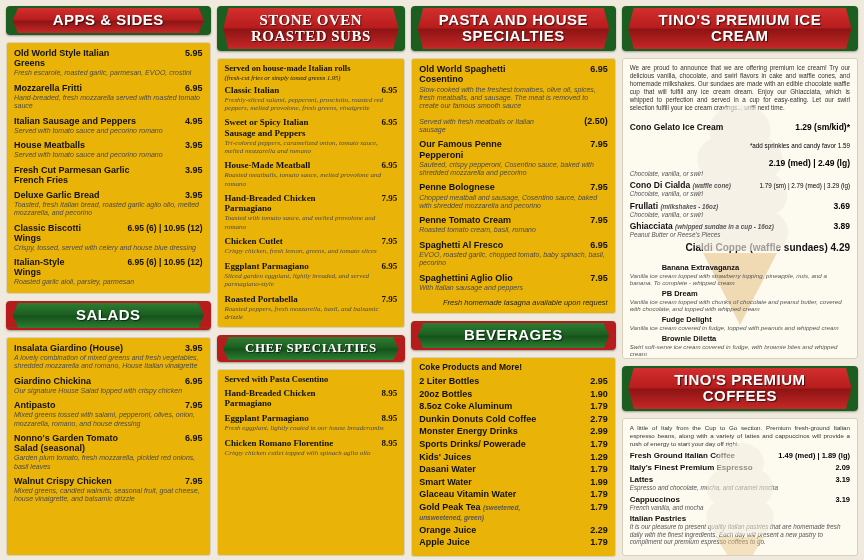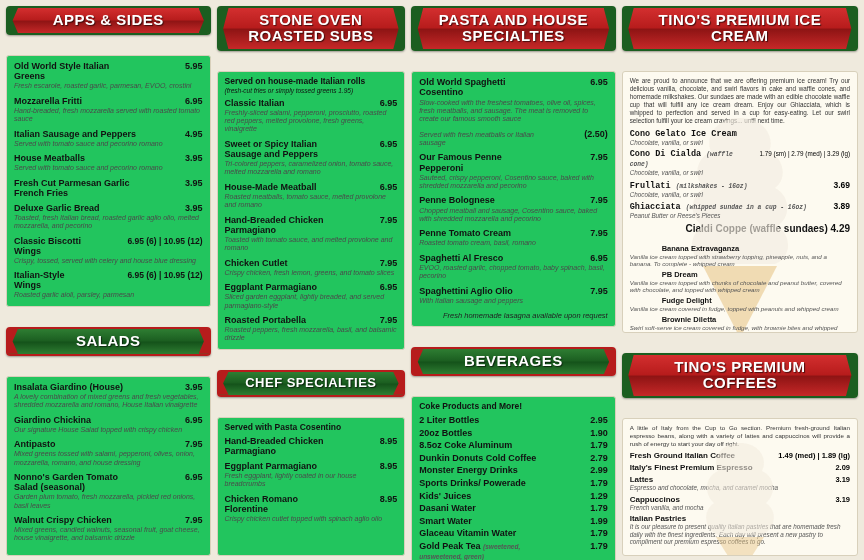--- a/index.html
+++ b/index.html
@@ -9,23 +9,23 @@
     font-family: "Liberation Sans", sans-serif;
     overflow: hidden;
   }
   .menu {
     width: 864px; height: 560px;
     padding: 6px 6px 4px 6px;
     display: flex;
     gap: 6px;
     background: #efeadd;
   }
-  .col { display: flex; flex-direction: column; gap: 20px; }
+  .col { display: flex; flex-direction: column; gap: 7px; }
   .col1 { width: 206px; }
-  .col2 { width: 190px; }
+  .col2 { width: 190px; font-family: Liberation Serif, serif; }
   .col3 { width: 206px; }
   .col4 { width: 238px; position: relative; }
 
   
   .banner {
     position: relative;
     background: linear-gradient(to bottom, #d32f2f 0%, #b71c1c 48%, #8e1414 52%, #c62828 100%);
     border: 2px solid #1b5e20;
     border-radius: 4px;
     text-align: center;
@@ -50,21 +50,21 @@
     line-height: 1.08;
   }
   .banner.small h2 { font-size: 13px; }
   .banner.green {
     background: linear-gradient(to bottom, #2e7d32 0%, #1b5e20 48%, #14521a 52%, #2e7d32 100%);
     border-color: #b71c1c;
   }
   .banner.green::before, .banner.green::after { background: #b71c1c; }
 
   .panel {
-    background: #22c55e;
+    background: #eab308;
     border: 1px solid #d8d0bb;
     border-radius: 3px;
     padding: 5px 7px 6px 7px;
     flex: 0 0 auto;
   }
   .panel.fill { flex: 1 1 auto; }
 
   .item { margin-bottom: 5px; }
   .item:last-child { margin-bottom: 0; }
   .row {
@@ -90,21 +90,21 @@
   .icecol {
     background: #fdfaf0;
     border: 1px solid #d8d0bb;
     border-radius: 3px;
     padding: 5px 7px 6px 7px;
     position: relative;
     overflow: hidden;
   }
   .blurb { font-size: 6.3px; color: #333; line-height: 1.25; text-align: justify; margin-bottom: 4px; }
   .ice-item { margin-bottom: 3px; position: relative; z-index: 2; }
-  .ice-name { font-size: 8.5px; font-weight: bold; color: #111; font-family: Liberation Mono, monospace; }
+  .ice-name { font-size: 8.5px; font-weight: bold; color: #111; }
   .ice-desc { font-size: 6.3px; font-style: italic; color: #555; line-height: 1.2; }
   .ice-price { font-size: 8.5px; font-weight: bold; white-space: nowrap; }
   .ice-price.small { font-size: 6.3px; font-weight: normal; }
   .pricecol { text-align: right; }
   .coppe-head { font-size: 10px; font-weight: bold; color: #111; text-align: right; margin: 2px 0 10px 0; }
   .coppe { margin-bottom: 2.5px; position: relative; z-index: 2; }
   .coppe-name { font-size: 7.5px; font-weight: bold; color: #111; margin-left: 32px; }
   .coppe-desc { font-size: 6.2px; font-style: italic; color: #555; line-height: 1.18; }
 
   
@@ -467,20 +467,25 @@
     <div class="icecol" style="flex:1 1 auto">
       <svg class="cone" viewBox="0 0 150 230">
         <path d="M75 8 C50 8 40 28 46 42 C30 48 28 70 40 78 C24 86 24 108 38 116 C22 126 24 148 40 154 L110 154 C126 148 128 126 112 116 C126 108 126 86 110 78 C122 70 120 48 104 42 C110 28 100 8 75 8 Z" fill="#f3ece0" opacity=".75"></path>
         <path d="M38 156 L112 156 L75 228 Z" fill="#e8c68a" opacity=".7"></path>
       </svg>
       <div class="blurb">We are proud to announce that we are offering premium ice cream! Try our delicious vanilla, chocolate, and swirl flavors in cake and waffle cones, and homemade milkshakes. Our sundaes are made with an edible chocolate waffle cup that will fulfill any ice cream dream. Enjoy our Ghiacciata, which is whipped to perfection and served in a cup for easy-eating. Let our swirl selection fulfill your ice cream cravings... until next time.</div>
 
       <div class="ice-item">
         <div class="row">
           <span class="ice-name">Cono Gelato Ice Cream</span>
+          <span class="pricecol">
+            <span class="ice-price">1.29 (sm/kid)*</span><br>
+            <span class="ice-price small">*add sprinkles and candy favor 1.59</span><br>
+            <span class="ice-price">2.19 (med) | 2.49 (lg)</span>
+          </span>
         </div>
         <div class="ice-desc">Chocolate, vanilla, or swirl</div>
       </div>
 
       <div class="ice-item">
         <div class="row">
           <span class="ice-name"><span>Cono Di Cialda</span> <span class="ice-desc" style="display:inline">(waffle cone)</span></span>
           <span class="ice-price small">1.79 (sm) | 2.79 (med) | 3.29 (lg)</span>
         </div>
         <div class="ice-desc">Chocolate, vanilla, or swirl</div>

